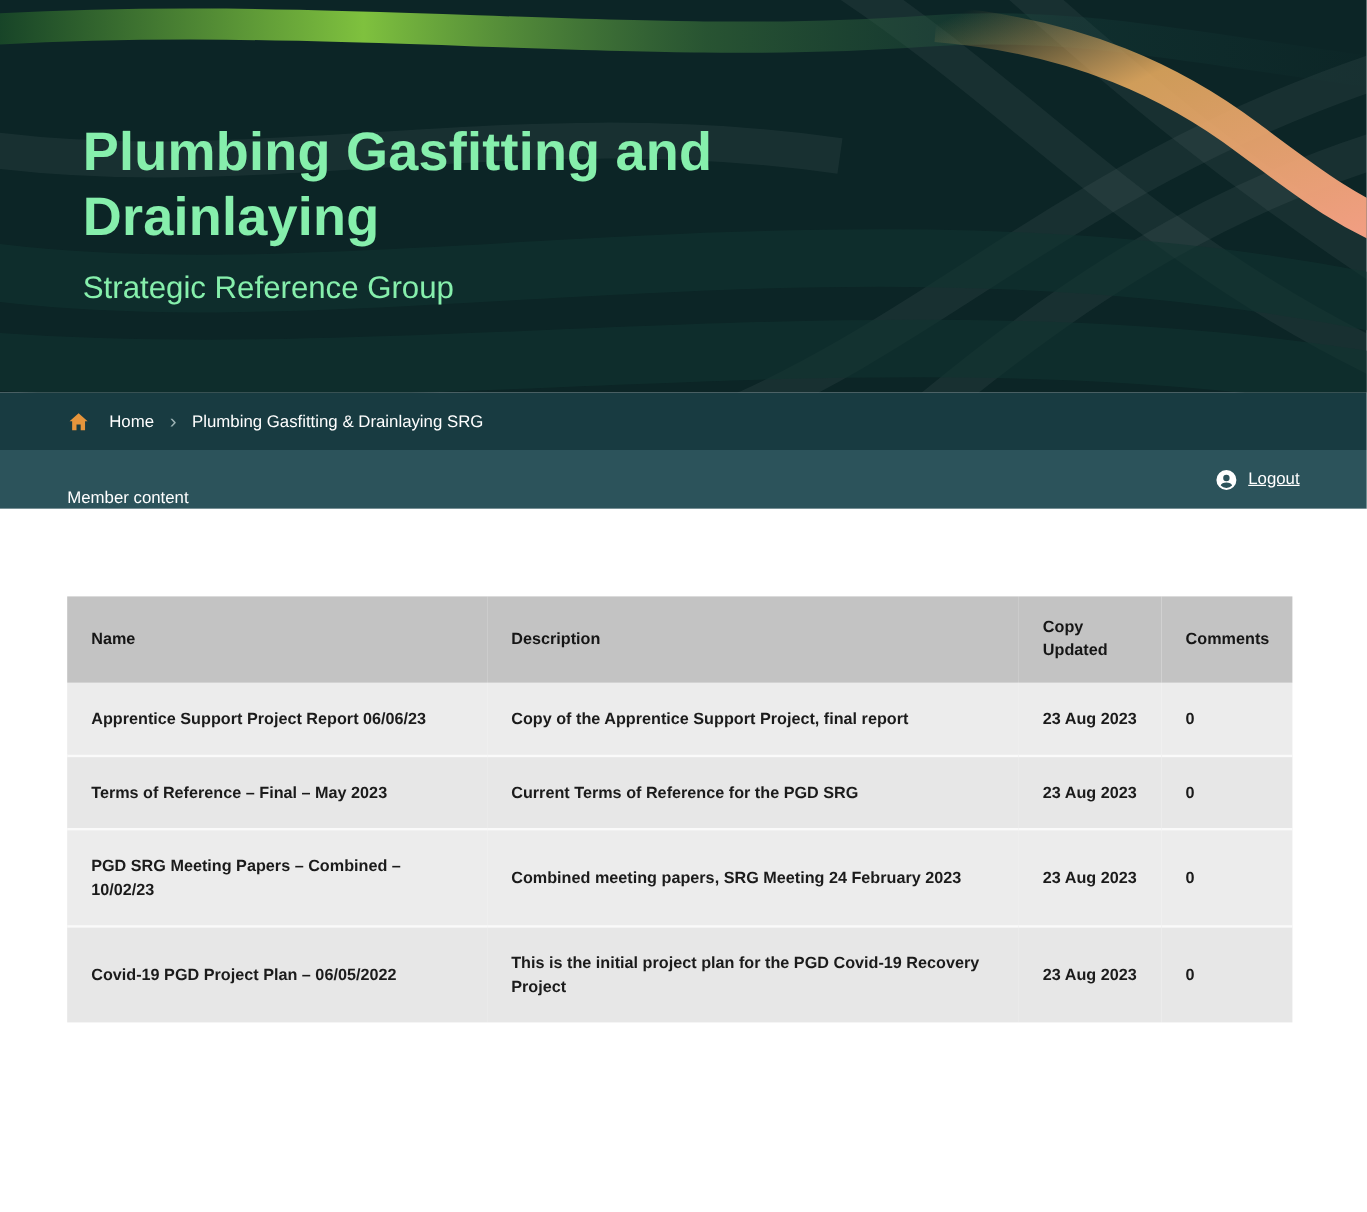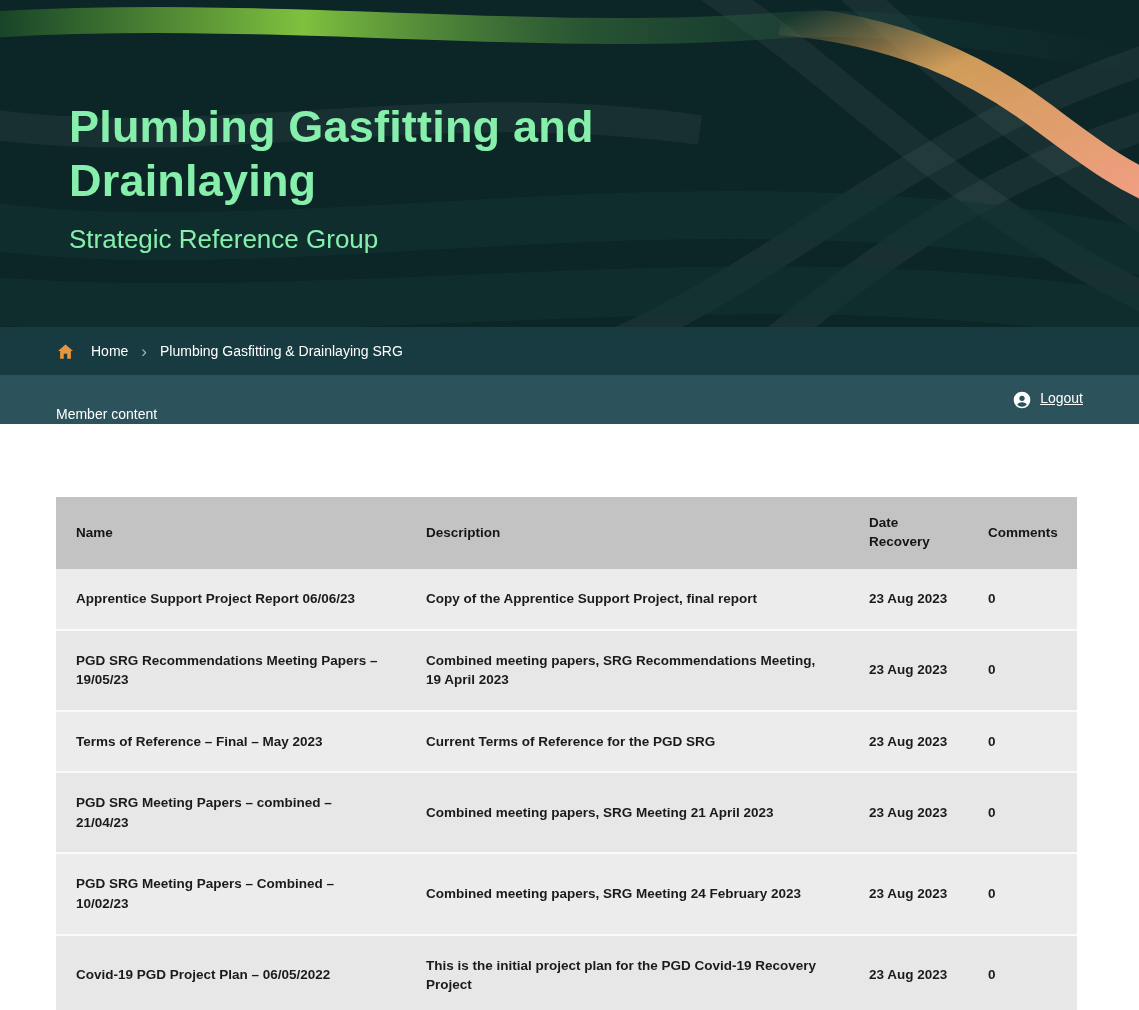--- a/index.html
+++ b/index.html
@@ -180,50 +180,38 @@
     <colgroup>
       <col style="width:350px">
         <col style="width:443px">
         <col style="width:119px">
         <col style="width:109px">
     </colgroup>
     <thead>
       <tr>
         <th>Name</th>
         <th>Description</th>
-        <th>Date Recovery</th>
+        <th>Copy Updated</th>
         <th>Comments</th>
       </tr>
     </thead>
     <tbody>
       <tr>
         <td class="name-cell">Apprentice Support Project Report 06/06/23</td>
         <td>Copy of the Apprentice Support Project, final report</td>
         <td>23 Aug 2023</td>
         <td>0</td>
       </tr>
       <tr>
-        <td class="name-cell">PGD SRG Recommendations Meeting Papers – 19/05/23</td>
-        <td>Combined meeting papers, SRG Recommendations Meeting, 19 April 2023</td>
-        <td>23 Aug 2023</td>
-        <td>0</td>
-      </tr>
-      <tr>
         <td class="name-cell">Terms of Reference – Final – May 2023</td>
         <td>Current Terms of Reference for the PGD SRG</td>
         <td>23 Aug 2023</td>
         <td>0</td>
       </tr>
       <tr>
-        <td class="name-cell">PGD SRG Meeting Papers – combined – 21/04/23</td>
-        <td>Combined meeting papers, SRG Meeting 21 April 2023</td>
-        <td>23 Aug 2023</td>
-        <td>0</td>
-      </tr>
-      <tr>
         <td class="name-cell">PGD SRG Meeting Papers – Combined – 10/02/23</td>
         <td>Combined meeting papers, SRG Meeting 24 February 2023</td>
         <td>23 Aug 2023</td>
         <td>0</td>
       </tr>
       <tr>
         <td class="name-cell">Covid-19 PGD Project Plan – 06/05/2022</td>
         <td>This is the initial project plan for the PGD Covid-19 Recovery Project</td>
         <td>23 Aug 2023</td>
         <td>0</td>

